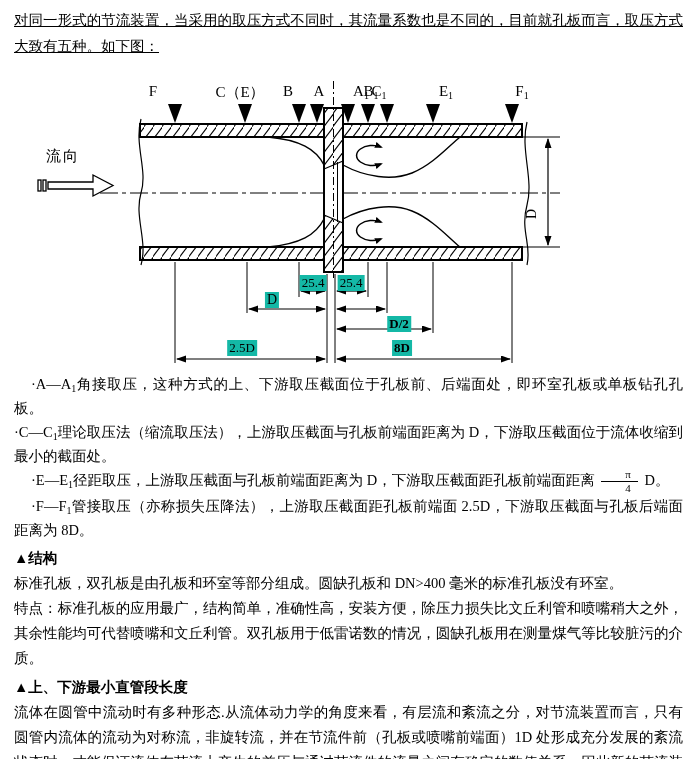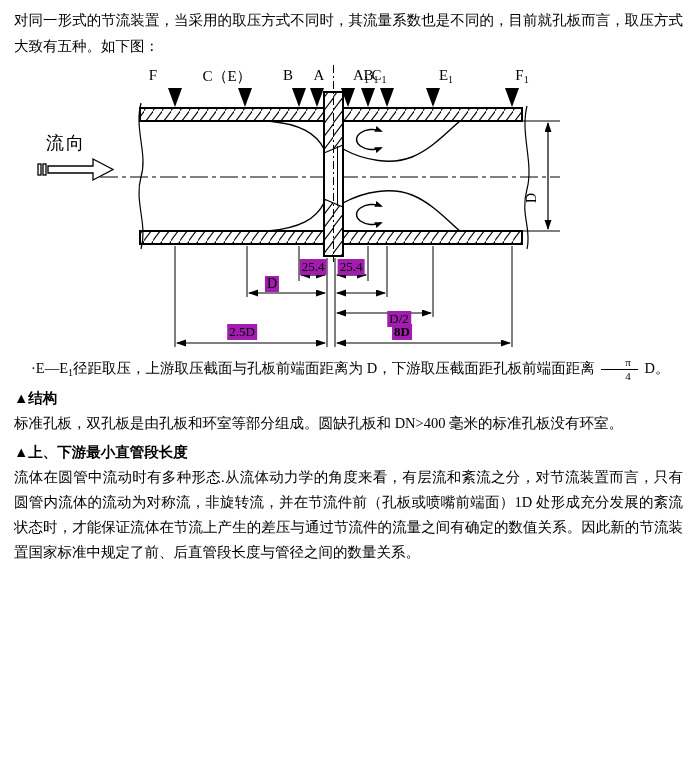--- a/index.html
+++ b/index.html
@@ -3,27 +3,27 @@
 <meta charset="utf-8">
 <style>
   html,body{margin:0;padding:0;}
   body{
     width:696px;height:759px;overflow:hidden;
     background:#ffffff;color:#000;
     font-family:"Liberation Serif","DejaVu Serif",serif;
     font-size:14.5px;
   }
   p{margin:0;}
-  .intro{margin:7px 13px 0 14px;line-height:26px;text-align:justify;}
+  .intro{margin:7px 13px 16px 14px;line-height:26px;text-align:justify;text-decoration:underline;}
   .diagram{position:relative;width:696px;height:292px;}
   .diagram svg{position:absolute;top:0;left:0;}
   .tap-label{position:absolute;top:8px;transform:translateX(-50%);font-size:15px;white-space:nowrap;}
   sub{font-size:10px;vertical-align:-3px;line-height:0;}
-  .dim-label{position:absolute;transform:translateX(-50%);font-size:13px;white-space:nowrap;background:#a21caf;padding:0 2px;}
-  .flow-label{position:absolute;left:46px;top:72px;font-size:18px;letter-spacing:2px;}
+  .dim-label{position:absolute;transform:translateX(-50%);font-size:13px;white-space:nowrap;background:#14b8a6;padding:0 2px;}
+  .flow-label{position:absolute;left:46px;top:72px;font-size:15px;letter-spacing:2px;}
   .dvert{position:absolute;left:527px;top:131px;font-size:14px;transform:rotate(-90deg);transform-origin:center;background:none;padding:0;}
   .bullets{margin:5px 13px 0 14px;line-height:24px;}
   .bullet{text-align:justify;}
   .bullet.indent{text-indent:17px;}
   .frac{display:inline-block;text-align:center;vertical-align:-7px;line-height:1;font-size:11px;margin:0 3px;}
   .frac .num{display:block;padding:0 7px 1px;}
   .frac .den{display:block;border-top:1px solid #000;padding:1px 7px 0;}
   .sections{margin:2px 13px 0 14px;line-height:25px;}
   .sec-title{margin-top:4px;font-weight:bold;}
   .sec-para{text-align:justify;}
@@ -116,40 +116,44 @@
       <polygon points="341,29 355,29 348,48" fill="#000"></polygon>
       <polygon points="361,29 375,29 368,48" fill="#000"></polygon>
       <polygon points="380,29 394,29 387,48" fill="#000"></polygon>
       <polygon points="426,29 440,29 433,48" fill="#000"></polygon>
       <polygon points="505,29 519,29 512,48" fill="#000"></polygon>
     </svg>
 
   <span class="flow-label">流向</span>
   <div id="tap-labels">
       <span class="tap-label" style="left: 153px;">F</span>
-      <span class="tap-label" style="left: 227px;">C（E）</span>
+      <span class="tap-label" style="left: 240px;">C（E）</span>
       <span class="tap-label" style="left: 288px;">B</span>
       <span class="tap-label" style="left: 319px;">A</span>
       <span class="tap-label" style="left: 361px; text-align: center;">A<sub>1</sub></span>
       <span class="tap-label" style="left: 371px;">B<sub>1</sub></span>
       <span class="tap-label" style="left: 379px;">C<sub>1</sub></span>
       <span class="tap-label" style="left: 446px;">E<sub>1</sub></span>
       <span class="tap-label" style="left: 522px;">F<sub>1</sub></span>
     </div>
 
   <span class="dim-label" style="left:313px;top:200px;">25.4</span>
   <span class="dim-label" style="left:351px;top:200px;">25.4</span>
   <span class="dim-label" style="left:272px;top:217px;font-size:14px;">D</span>
-  <span class="dim-label" style="left:399px;top:252px;">D/2</span>
+  <span class="dim-label" style="left:399px;top:241px;font-weight:bold;">D/2</span>
   <span class="dim-label" style="left:242px;top:265px;">2.5D</span>
   <span class="dim-label" style="left:402px;top:265px;font-weight:bold;">8D</span>
   <span class="dim-label dvert">D</span>
 </div>
 
 <div id="bullets" class="bullets">
+    <p class="bullet indent">·A—A<sub>1</sub>角接取压，这种方式的上、下游取压截面位于孔板前、后端面处，即环室孔板或单板钻孔孔板。</p>
+    <p class="bullet">·C—C<sub>1</sub>理论取压法（缩流取压法），上游取压截面与孔板前端面距离为 D，下游取压截面位于流体收缩到最小的截面处。</p>
     <p class="bullet indent">·E—E<sub>1</sub>径距取压，上游取压截面与孔板前端面距离为 D，下游取压截面距孔板前端面距离 <span class="frac"><span class="num">π</span><span class="den">4</span></span> D。</p>
+    <p class="bullet indent">·F—F<sub>1</sub>管接取压（亦称损失压降法），上游取压截面距孔板前端面 2.5D，下游取压截面与孔板后端面距离为 8D。</p>
   </div>
 <div id="sections" class="sections">
     <p class="sec-title">▲结构</p>
     <p class="sec-para">标准孔板，双孔板是由孔板和环室等部分组成。圆缺孔板和 DN&gt;400 毫米的标准孔板没有环室。</p>
+    <p class="sec-para">特点：标准孔板的应用最广，结构简单，准确性高，安装方便，除压力损失比文丘利管和喷嘴稍大之外，其余性能均可代替喷嘴和文丘利管。双孔板用于低雷诺数的情况，圆缺孔板用在测量煤气等比较脏污的介质。</p>
     <p class="sec-title">▲上、下游最小直管段长度</p>
     <p class="sec-para">流体在圆管中流动时有多种形态.从流体动力学的角度来看，有层流和紊流之分，对节流装置而言，只有圆管内流体的流动为对称流，非旋转流，并在节流件前（孔板或喷嘴前端面）1D 处形成充分发展的紊流状态时，才能保证流体在节流上产生的差压与通过节流件的流量之间有确定的数值关系。因此新的节流装置国家标准中规定了前、后直管段长度与管径之间的数量关系。</p>
   </div>
 
 </body></html>

